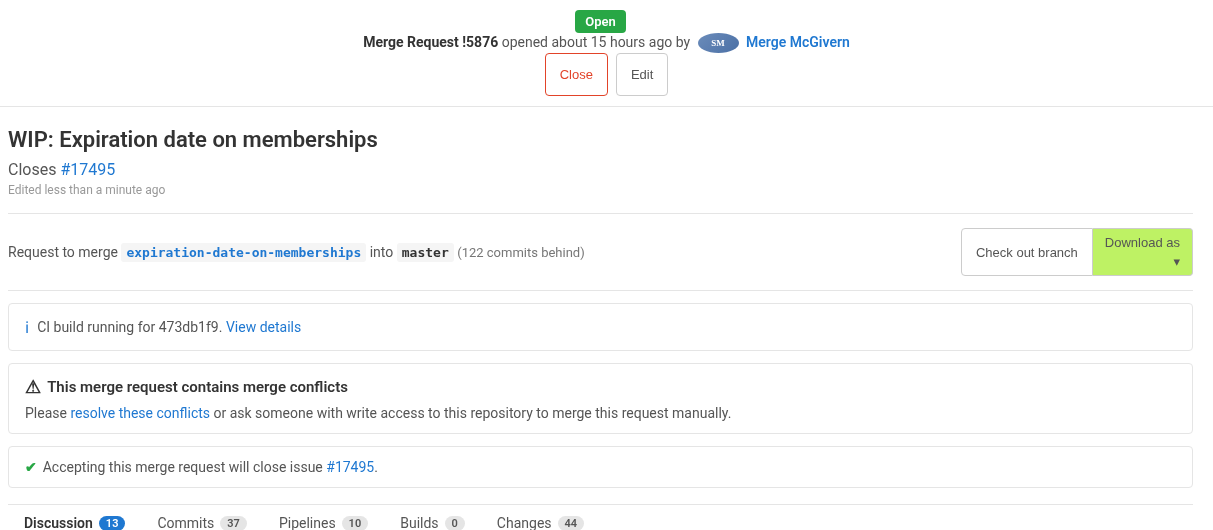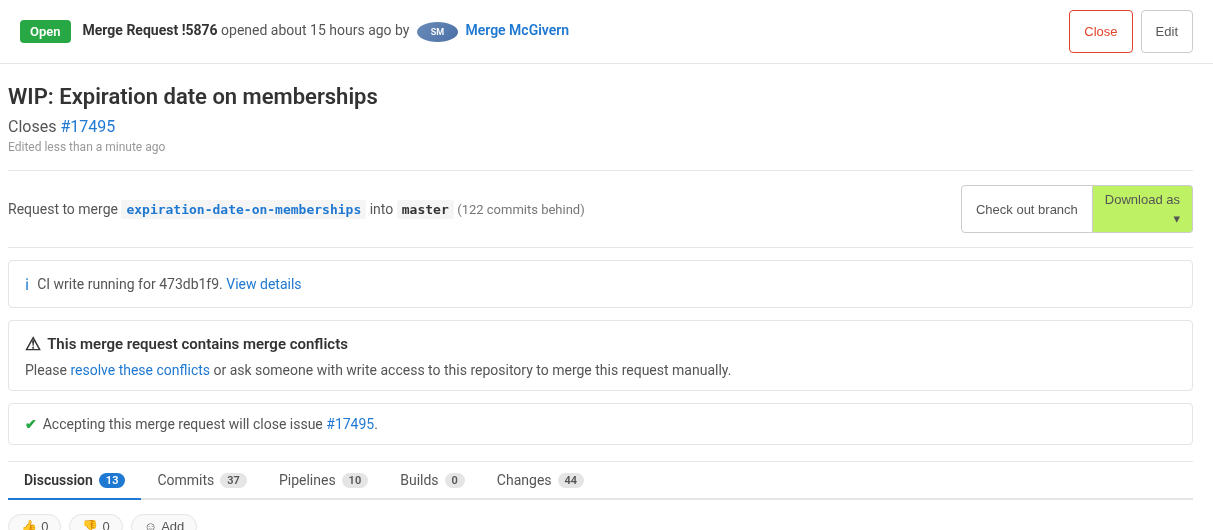--- a/index.html
+++ b/index.html
@@ -1,32 +1,32 @@
 <!DOCTYPE html>
 <html><head>
   <meta charset="utf-8">
   <style>
     * { box-sizing: border-box; margin: 0; padding: 0; }
     body { font-family: -apple-system, BlinkMacSystemFont, 'Segoe UI', Roboto, sans-serif; font-size: 14px; color: #333; background: #fff; }
 
     .top-bar {
       display: flex; align-items: center; padding: 10px 20px;
-      border-bottom: 1px solid #e5e5e5; background: #fff;
+      border-bottom: 1px solid #e5e5e5; background: #fff; flex-direction: column;
     }
     .open-badge {
       background: #28a745; color: #fff; padding: 4px 10px;
       border-radius: 4px; font-weight: 600; font-size: 13px; margin-right: 12px;
       white-space: nowrap;
     }
     .top-bar-meta { flex: 1; font-size: 14px; color: #555; }
     .top-bar-meta strong { color: #333; }
     .avatar {
       width: 41px; height: 20px; border-radius: 50%; background: #aaa;
       display: inline-block; vertical-align: middle; margin: 0 4px;
-      overflow: hidden; position: relative;
+      overflow: hidden; position: relative; font-family: Liberation Serif, serif;
     }
     .avatar-img {
       width: 100%; height: 100%; background: linear-gradient(135deg, #6b8cba, #4a6fa5);
       display: flex; align-items: center; justify-content: center;
       font-size: 9px; color: #fff; font-weight: 600;
     }
     .author-link { color: #1f78d1; text-decoration: none; font-weight: 600; }
     .top-bar-actions { display: flex; gap: 8px; }
     .btn { padding: 13px 14px; border-radius: 4px; font-size: 13px; cursor: pointer; border: 1px solid; font-weight: 500; }
     .btn-close { background: #fff; color: #e24329; border-color: #e24329; }
@@ -137,21 +137,21 @@
         <span>Download as</span>
         <span>▾</span>
       </button>
     </div>
   </div>
 
   <div class="info-boxes">
     <div class="info-box ci-box">
       <span class="ci-icon">ℹ</span>
       <span>
-        <span>CI write running for 473db1f9.</span>
+        <span>CI build running for 473db1f9.</span>
         <a href="#">View details</a>
       </span>
     </div>
 
     <div class="info-box conflict-box">
       <div class="conflict-title">
         <span class="conflict-warning">⚠</span>
         <span>This merge request contains merge conflicts</span>
       </div>
       <div class="conflict-desc">

